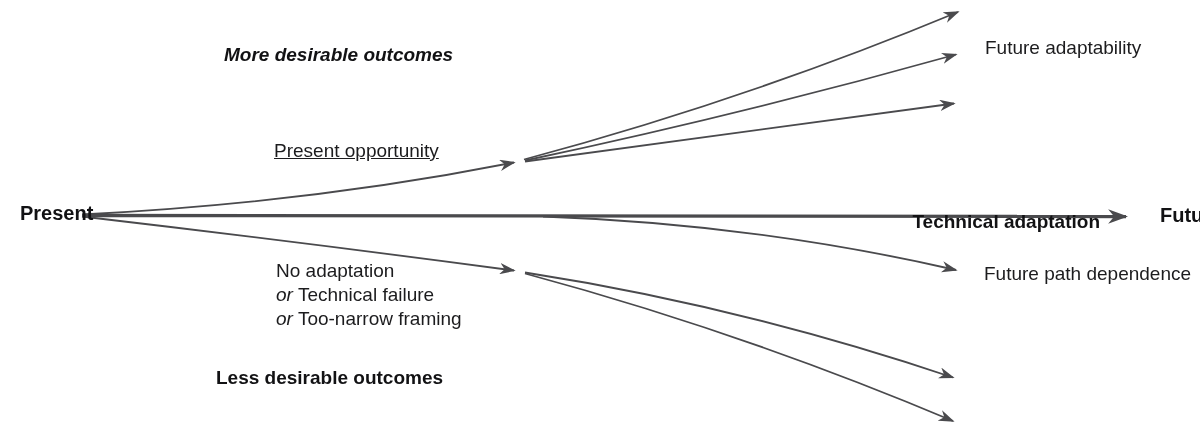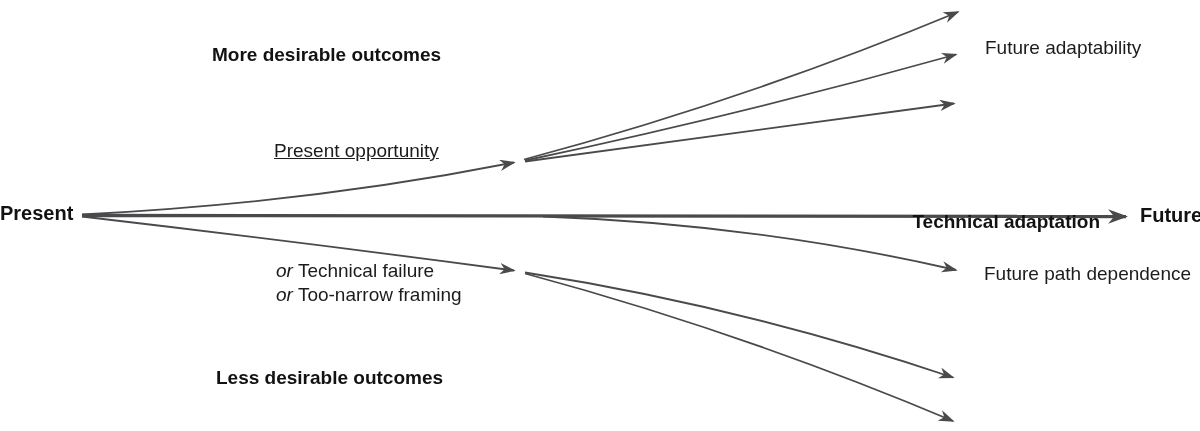--- a/index.html
+++ b/index.html
@@ -28,21 +28,21 @@
   .edge.thick { stroke-width: 3.4px; }
   marker path { fill: var(--line, #4a4a4d); }
   .lbl {
     position: absolute;
     white-space: nowrap;
     color: var(--text, #1c1c1e);
     font-size: 19px;
     line-height: 23px;
   }
   .lbl.bold { font-weight: 700; color: var(--boldtext, #121214); }
-  .lbl.big { font-size: 20px; }
+  .lbl.big { font-size: 20px; padding-left: 20px; }
   .multiline { line-height: 24px; }
   .or-prefix { font-style: italic; margin-right: 5px; }
   .ta-right { text-align: right; }
 </style>
 </head>
 <body>
 
 <div id="stage" style="--line: #4a4a4d; --text: #1c1c1e; --boldtext: #121214;">
 
   <svg width="1200" height="431" viewBox="0 0 1200 431">
@@ -66,25 +66,28 @@
     <path class="edge thin" d="M 525,161.5 Q 743,132 954,103.5" marker-end="url(#ahSmall)"></path>
 
     <path class="edge thin" d="M 543,216.5 Q 756,224 956,270" marker-end="url(#ahSmall)"></path>
 
     <path class="edge thin" d="M 525,272.5 Q 741,306 953,377.5" marker-end="url(#ahSmall)"></path>
     <path class="edge thin" d="M 525,273.5 Q 742,332 953,421" marker-end="url(#ahSmall)"></path>
   </svg>
 
   <div class="lbl bold big" style="left:0; top:202px;">Present</div>
 
-  <div class="lbl bold" style="left:212px; top:43px;">More desirable outcomes</div>
+  <div class="lbl bold" style="left:224px; top:43px;font-style:italic;">More desirable outcomes</div>
 
   <div class="lbl" style="left:274px; top:139px;text-decoration:underline;">Present opportunity</div>
 
   <div class="lbl multiline" style="left:276px; top:259px;">
+    <div>
+      <span>No adaptation</span>
+    </div>
     <div>
       <span class="or-prefix">or</span><span>Technical failure</span>
     </div>
     <div>
       <span class="or-prefix">or</span><span>Too-narrow framing</span>
     </div>
   </div>
 
   <div class="lbl bold" style="left:216px; top:366px;">Less desirable outcomes</div>
 

